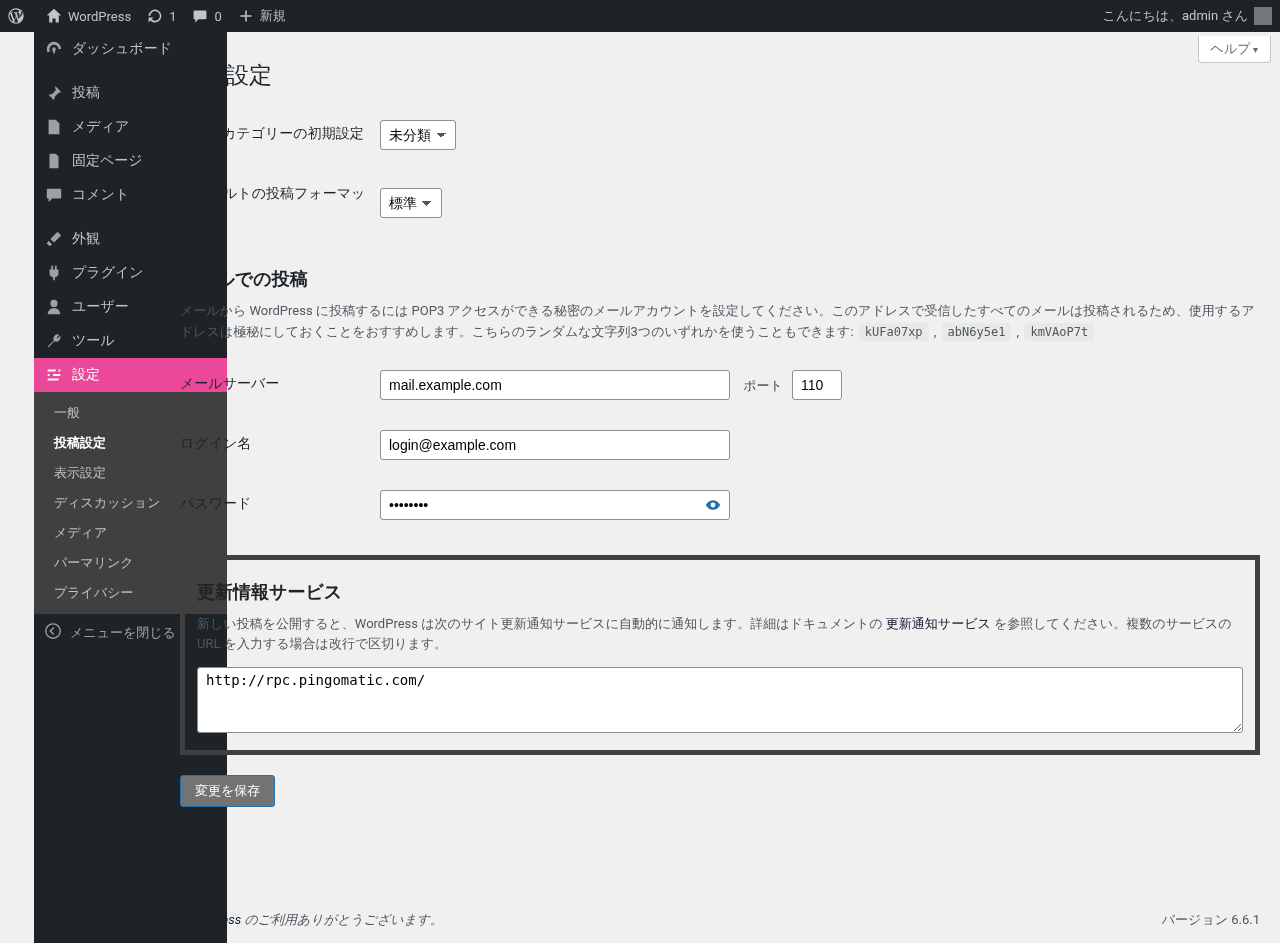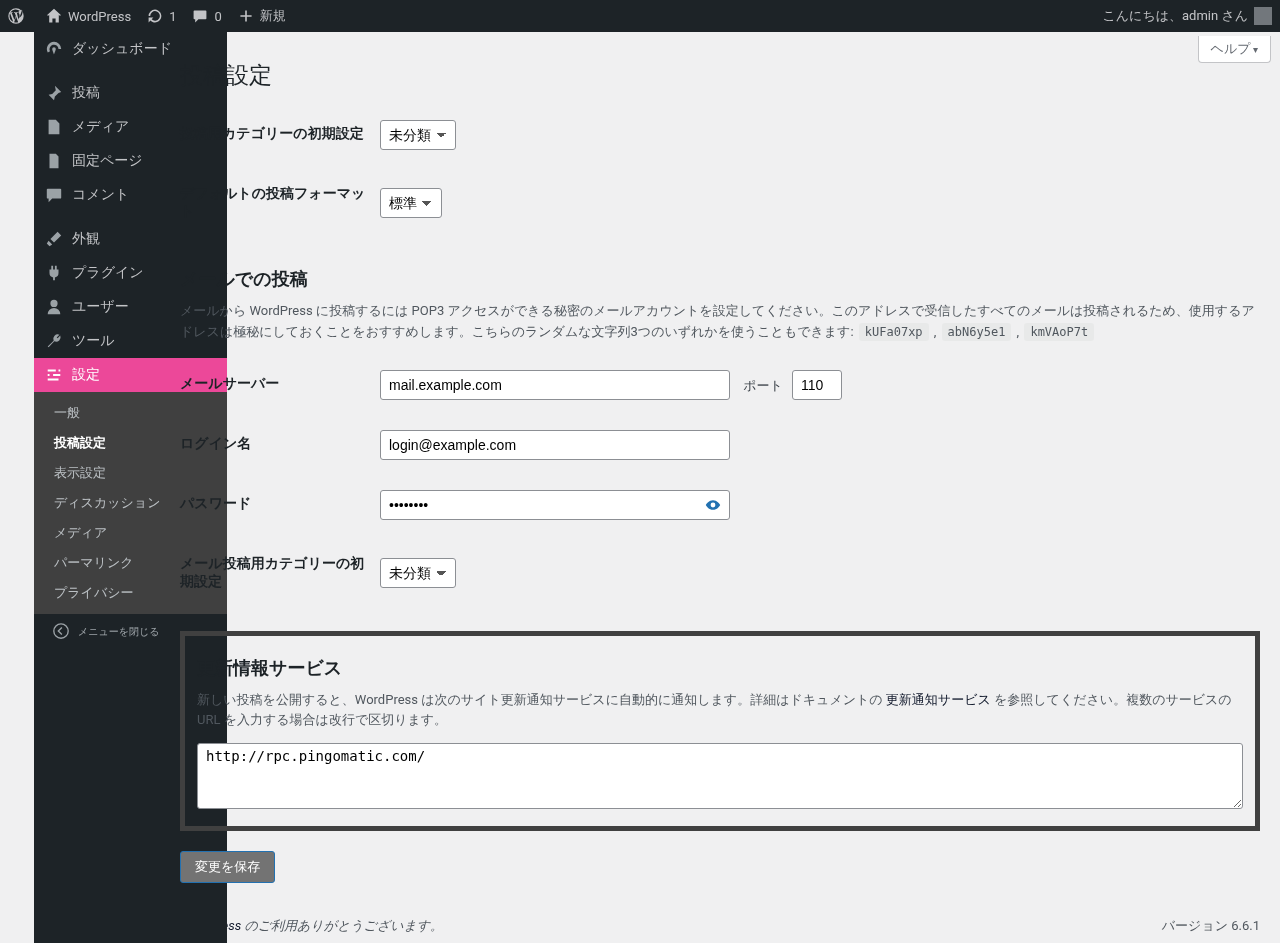--- a/index.html
+++ b/index.html
@@ -84,24 +84,24 @@
   font-size: 13px;
   cursor: pointer;
 }
 #adminmenu .submenu .sub-item.active {
   color: #fff;
   font-weight: 600;
 }
 #adminmenu .collapse {
   display: flex;
   align-items: center;
-  padding: 8px 18px;
+  padding: 8px 10px;
   color: rgba(240,246,252,0.6);
   cursor: pointer;
-  font-size: 10px;
+  font-size: 13px;
 }
 #adminmenu .collapse .icon { margin-right: 8px; }
 
 
 #wpbody {
   margin-left: 160px;
   padding-top: 32px;
   min-height: 100vh;
   display: flex;
   flex-direction: column;
@@ -135,21 +135,21 @@
   color: #1d2327;
   font-weight: 600;
   margin: 26px 0 10px 0;
 }
 .form-table { width: 100%; border-collapse: collapse; }
 .form-table th {
   text-align: left;
   vertical-align: top;
   padding: 20px 10px 20px 0;
   width: 200px;
-  font-weight: 700;
+  font-weight: 400;
   color: #1d2327;
   font-size: 14px;
 }
 .form-table td {
   padding: 15px 10px 15px 0;
   vertical-align: middle;
 }
 select {
   border: 1px solid #8c8f94;
   border-radius: 3px;
@@ -443,28 +443,20 @@
           <span class="password-wrap">
             <input type="password" class="regular-text" value="password" style="">
             <span class="toggle">
               <svg viewBox="0 0 20 20">
                     <path d="M10 4C5 4 1.7 8.3 1 10c.7 1.7 4 6 9 6s8.3-4.3 9-6c-.7-1.7-4-6-9-6zm0 9a3 3 0 110-6 3 3 0 010 6z"></path>
                   </svg>
             </span>
           </span>
         </td>
       </tr>
-      <tr>
-        <th>メール投稿用カテゴリーの初期設定</th>
-        <td>
-          <select>
-            <option>未分類</option>
-          </select>
-        </td>
-      </tr>
     </tbody>
       </table>
 
     <div class="highlight-box">
       <h2 class="section-title">更新情報サービス</h2>
       <p class="desc">
         <span>新しい投稿を公開すると、WordPress は次のサイト更新通知サービスに自動的に通知します。詳細はドキュメントの </span>
         <a class="link">更新通知サービス</a>
         <span> を参照してください。複数のサービスの URL を入力する場合は改行で区切ります。</span>
       </p>

